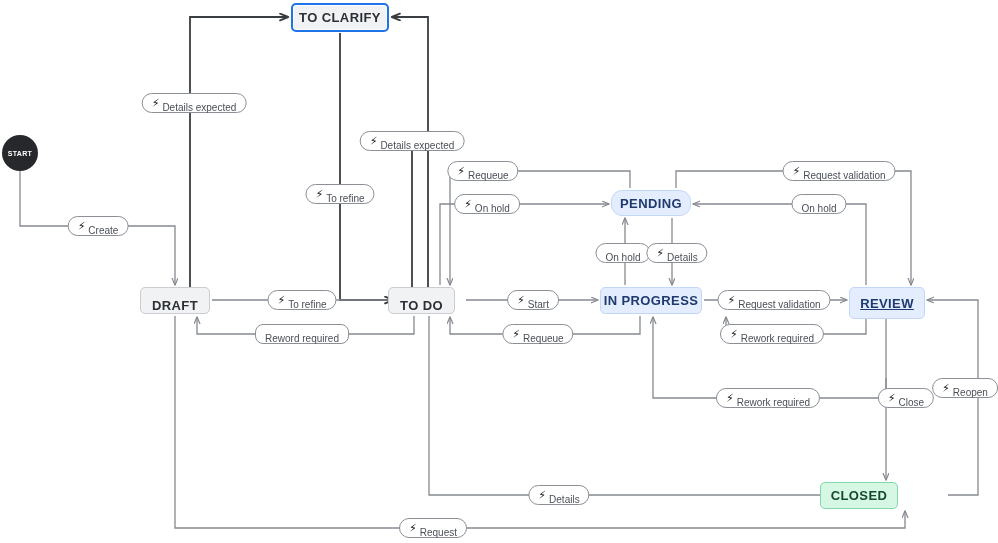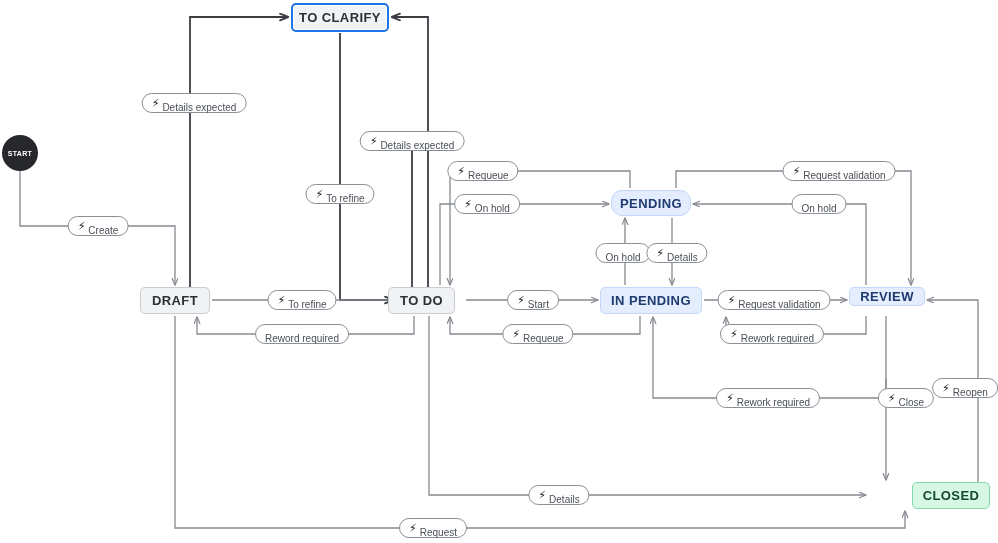--- a/index.html
+++ b/index.html
@@ -6,21 +6,21 @@
   body{width:998px;height:543px;overflow:hidden;
        font-family:"Liberation Sans","DejaVu Sans",sans-serif;}
   #canvas{position:relative;width:998px;height:543px;}
   #wires{position:absolute;left:0;top:0;width:998px;height:543px;}
 
   
   .node{position:absolute;box-sizing:border-box;
         display:flex;align-items:center;justify-content:center;
         border-radius:5px;font-weight:bold;letter-spacing:.4px;
         font-size:13px;white-space:nowrap;}
-  .node.grey{background:#f1f2f3;border:1px solid #c9ccd1;color:#2b2f36;}
+  .node.grey{background:#f1f2f3;border:1px solid #c9ccd1;color:#2b2f36;align-items:flex-end;}
   .node.blue{background:#e3edfd;border:1px solid #c3d8f7;color:#1e3a6e;}
   .node.green{background:#d6f7e4;border:1px solid #7fd9a9;color:#14492f;}
   .node.sel{background:#f1f2f3;border:2.5px solid #1f73e8;color:#2b2f36;
             box-shadow:0 0 0 1px #ffffff inset;}
   .start-node{position:absolute;width:36px;height:36px;border-radius:50%;
         background:#26282b;color:#ffffff;display:flex;align-items:center;
         justify-content:center;font-size:7px;font-weight:bold;letter-spacing:.3px;}
 
   
   .pill{position:absolute;box-sizing:border-box;height:20px;
@@ -105,26 +105,26 @@
       <div class="node grey" style="left: 140px; top: 287px; width: 70px; height: 27px;">
         <span>DRAFT</span>
       </div>
       <div class="node grey" style="left: 388px; top: 287px; width: 67px; height: 27px;">
         <span>TO DO</span>
       </div>
       <div class="node blue" style="left: 611px; top: 190px; width: 80px; height: 26px; border-radius: 11px;">
         <span>PENDING</span>
       </div>
       <div class="node blue" style="left: 600px; top: 287px; width: 102px; height: 27px;">
-        <span>IN PENDING</span>
-      </div>
-      <div class="node blue" style="left: 849px; top: 287px; width: 76px; height: 19px;">
+        <span>IN PROGRESS</span>
+      </div>
+      <div class="node blue" style="left: 849px; top: 287px; width: 76px; height: 32px; text-decoration: underline;">
         <span>REVIEW</span>
       </div>
-      <div class="node green" style="left: 912px; top: 482px; width: 78px; height: 27px;">
+      <div class="node green" style="left: 820px; top: 482px; width: 78px; height: 27px;">
         <span>CLOSED</span>
       </div>
     </div>
 
   <div id="pill-layer">
       <div class="pill" style="left: 98px; top: 226px;">
         <span class="bolt">⚡</span>
         <span class="txt">Create</span>
       </div>
       <div class="pill" style="left: 194px; top: 103px;">
@@ -136,21 +136,21 @@
         <span class="txt">Details expected</span>
       </div>
       <div class="pill" style="left: 340px; top: 194px;">
         <span class="bolt">⚡</span>
         <span class="txt">To refine</span>
       </div>
       <div class="pill" style="left: 302px; top: 300px;">
         <span class="bolt">⚡</span>
         <span class="txt">To refine</span>
       </div>
-      <div class="pill" style="left: 302px; top: 334px;">
+      <div class="pill" style="left: 302px; top: 334px; border-radius: 8px;">
         <span class="txt">Reword required</span>
       </div>
       <div class="pill" style="left: 483px; top: 171px;">
         <span class="bolt">⚡</span>
         <span class="txt">Requeue</span>
       </div>
       <div class="pill" style="left: 487px; top: 204px;">
         <span class="bolt">⚡</span>
         <span class="txt">On hold</span>
       </div>

